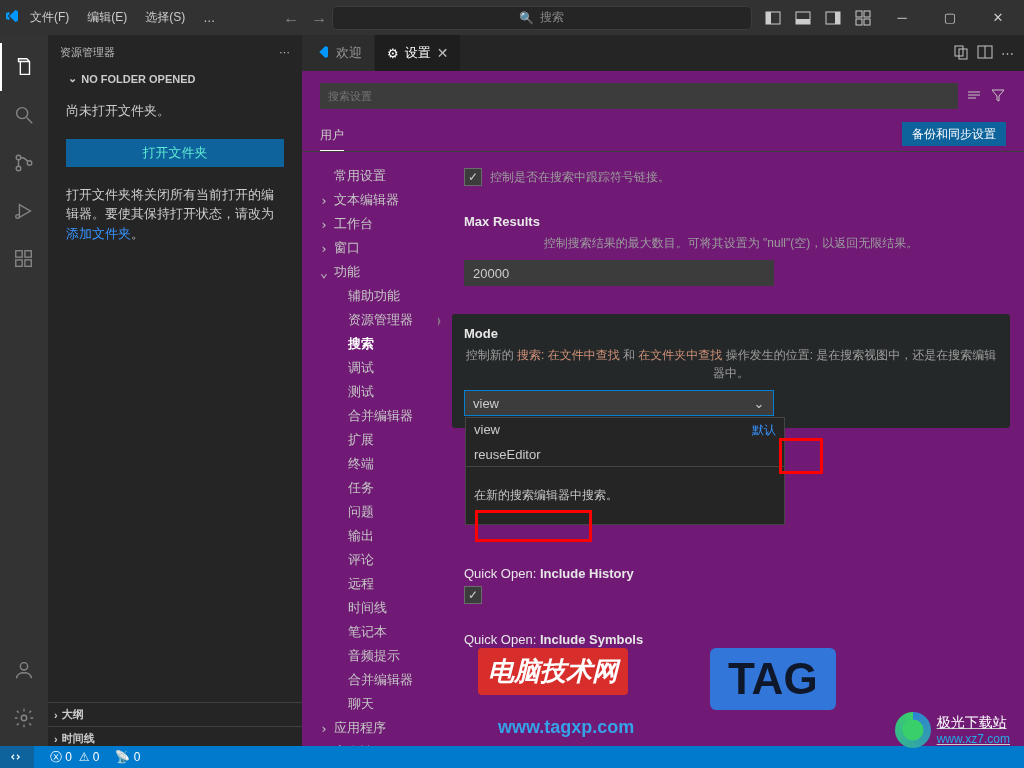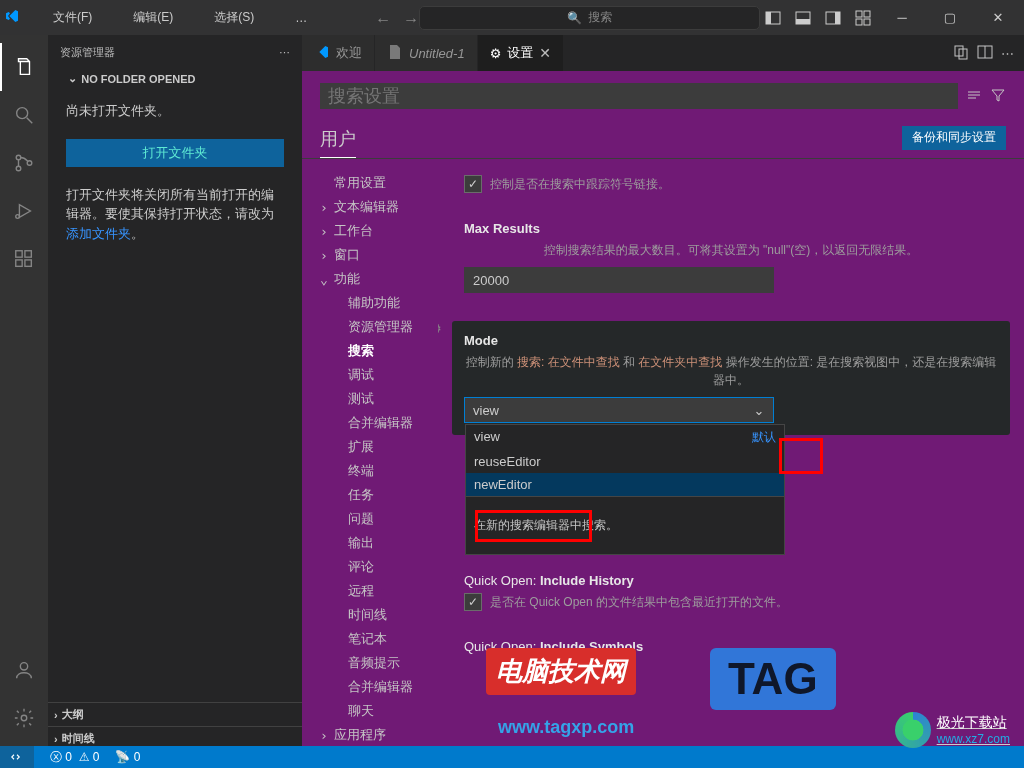--- a/index.html
+++ b/index.html
@@ -1,21 +1,21 @@
 <!DOCTYPE html>
 <html><head>
 <meta charset="utf-8">
 <style>
 * { margin: 0; padding: 0; box-sizing: border-box; }
 body { font-family: "Microsoft YaHei", "Segoe UI", sans-serif; background: #1e1e1e; color: #cccccc; font-size: 13px; overflow: hidden; width: 1024px; height: 768px; }
 
 
 .titlebar { height: 35px; background: #323233; display: flex; align-items: center; padding: 0 4px; }
 .titlebar-left { display: flex; align-items: center; gap: 2px; }
-.menu-item { padding: 4px 8px; color: #cccccc; font-size: 12px; cursor: pointer; margin-left: 23px; }
+.menu-item { padding: 4px 8px; color: #cccccc; font-size: 12px; cursor: pointer; }
 .titlebar-nav { display: flex; gap: 12px; margin-left: 60px; }
 .nav-arrow { color: #858585; cursor: pointer; font-size: 16px; }
 .titlebar-search { flex: 1; max-width: 420px; height: 24px; background: #252526; border: 1px solid #3c3c3c; border-radius: 5px; margin: 0 auto; display: flex; align-items: center; justify-content: center; color: #858585; font-size: 12px; gap: 6px;}
 .titlebar-right { display: flex; align-items: center; gap: 4px; margin-left: auto;}
 .layout-icon { width: 26px; height: 26px; display: flex; align-items: center; justify-content: center; color: #cccccc; cursor: pointer; }
 .win-control { width: 44px; height: 35px; display: flex; align-items: center; justify-content: center; color: #cccccc; cursor: pointer; }
 
 
 .main-layout { display: flex; height: 715px; }
 .activity-bar { width: 48px; background: #333333; display: flex; flex-direction: column; align-items: center; padding-top: 8px; }
@@ -38,24 +38,24 @@
 .editor-area { flex: 1; background: #701a75; display: flex; flex-direction: column; }
 .tabs-row { height: 36px; background: #252526; display: flex; align-items: stretch; }
 .tab { padding: 0 12px; display: flex; align-items: center; gap: 6px; color: #969696; font-size: 13px; cursor: pointer; background: #2d2d2d; border-right: 1px solid #252526;}
 .tab.active { background: #1e1e1e; color: #ffffff; }
 .tab-close { opacity: 0.7; cursor: pointer; font-size: 14px;}
 .tabs-actions { margin-left: auto; display: flex; align-items: center; gap: 8px; padding: 0 10px; color: #c5c5c5; }
 
 
 .settings-body { flex: 1; display: flex; flex-direction: column; overflow: hidden; }
 .settings-search-row { padding: 12px 18px 6px 18px; display: flex; }
-.settings-search { flex: 1; height: 26px; background: #3c3c3c; border: none; color: #cccccc; padding: 0 8px; font-size: 18px; }
+.settings-search { flex: 1; height: 26px; background: #3c3c3c; border: none; color: #cccccc; padding: 0 8px; font-size: 11px; }
 .settings-search-icons { display:flex; gap:8px; align-items:center; padding-left:8px; color:#c5c5c5;}
 .settings-tabs-row { display: flex; align-items: center; padding: 6px 18px 0 18px; border-bottom: 1px solid #3c3c3c; }
-.settings-tab { padding: 6px 0; margin-right: 20px; color: #cccccc; font-size: 18px; border-bottom: 1px solid #ffffff; cursor: pointer;}
+.settings-tab { padding: 6px 0; margin-right: 20px; color: #cccccc; font-size: 12px; border-bottom: 1px solid #ffffff; cursor: pointer;}
 .backup-btn { margin-left: auto; margin-bottom: 4px; height: 24px; padding: 0 10px; background: #0e639c; color: #fff; border: none; cursor: pointer; font-size: 12px; }
 
 .settings-columns { flex:1; display: flex; overflow: hidden;}
 .settings-toc { width: 136px; padding: 12px 0 12px 18px; overflow-y: auto; }
 .toc-item { padding: 3px 0; color: #c5c5c5; font-size: 13px; cursor: pointer; display:flex; align-items:center; gap:2px;}
 .toc-sub2 { padding-left: 28px; }
 .toc-expand { font-family: monospace; color: #c5c5c5; width:12px; display:inline-block;}
 .toc-item.active { color: #ffffff; font-weight:bold;}
 
 .settings-details { flex: 1; padding: 16px 26px 16px 26px; overflow-y: auto; }
@@ -73,21 +73,21 @@
 .dropdown-item.hover { background:#04395e; }
 .dropdown-default { color:#3794ff; font-size:12px;}
 .dropdown-desc { padding:20px 8px; font-size:12px; color:#c5c5c5; border-top:1px solid #454545;}
 .gear-indicator { position:absolute; left:-22px; top:0; color:#888; }
 .setting-block.highlight { background: #252829; padding: 12px; margin-left:-12px; margin-right:-12px; border-radius:3px;}
 
 
 .red-box { position: fixed; border: 3px solid #ff0000; pointer-events: none; z-index: 100; }
 
 
-.watermark1 { position: fixed; left: 478px; top: 648px; background:#d82e2b; color:#fff; font-size:26px; font-weight:bold; padding:6px 10px; border-radius:4px; z-index:50; font-style: italic; margin-left: 8px;}
+.watermark1 { position: fixed; left: 478px; top: 648px; background:#d82e2b; color:#fff; font-size:26px; font-weight:bold; padding:6px 10px; border-radius:4px; z-index:50; font-style: italic;}
 .watermark1-url { position: fixed; left: 498px; top: 717px; color:#35a3e8; font-size:18px; font-weight:bold; z-index:51;}
 .watermark2 { position: fixed; left: 710px; top: 648px; background:#3176d8; color:#0f172a; font-size: 44px; font-weight:bold; padding:6px 18px; border-radius:6px; z-index:50; font-family: Arial;}
 .watermark3 { position: fixed; right: 14px; bottom: 20px; display:flex; align-items:center; gap:6px; z-index:50;text-decoration:underline; }
 .wm3-logo { width:36px; height:36px; border-radius:50%; background: radial-gradient(circle,#39d06b 40%, transparent 42%), conic-gradient(#2d83d4, #39d06b); }
 .wm3-text { color:#fff; font-size:14px;}
 .wm3-url { color:#22ade4; font-size:12px;}
 
 
 .statusbar { position:fixed; bottom:0; left:0; right:0; height:22px; background:#007acc; display:flex; align-items:center; padding:0 8px; gap:16px; color:#fff; font-size:12px;}
 .statusbar-remote { background:#0e639c; width:34px; height:22px; margin:-0 0 0 -8px; display:flex; align-items:center; justify-content:center;}
@@ -227,26 +227,20 @@
       </div>
   </div>
 
   <div class="editor-area">
     <div class="tabs-row">
       <div class="tab">
         <span class="ico16"><svg viewBox="0 0 24 24">
               <path fill="#0098ff" d="M17 3l4 2v14l-4 2-9-9 9-9z"></path>
             </svg></span>
         <span>欢迎</span>
-      </div>
-      <div class="tab">
-        <span class="ico16"><svg viewBox="0 0 16 16">
-              <path fill="#c5c5c5" d="M3 1h7l3 3v11H3z" opacity=".5"></path>
-            </svg></span>
-        <span style="font-style:italic">Untitled-1</span>
       </div>
       <div class="tab active">
         <span>⚙</span>
         <span>设置</span>
         <span class="tab-close">✕</span>
       </div>
       <div class="tabs-actions">
         <span class="ico16"><svg viewBox="0 0 16 16">
               <rect x="2" y="2" width="8" height="10" fill="none" stroke="currentColor"></rect>
               <rect x="6" y="5" width="8" height="10" fill="none" stroke="currentColor"></rect>
@@ -353,35 +347,31 @@
               <span>view</span>
               <span class="select-chevron">⌄</span>
               <div class="dropdown">
                 <div class="dropdown-item">
                     <span>view</span>
                     <span class="dropdown-default">默认</span>
                   </div>
                 <div class="dropdown-item">
                     <span>reuseEditor</span>
                   </div>
-                <div class="dropdown-item hover">
-                    <span>newEditor</span>
-                  </div>
                 <div class="dropdown-desc">在新的搜索编辑器中搜索。</div>
               </div>
             </div>
           </div>
 
           <div style="height:110px"></div>
 
           <div class="setting-block">
             <div class="setting-title"><span style="font-weight:normal">Quick Open: </span><b>Include History</b></div>
             <div class="check-row">
               <div class="checkbox">✓</div>
-              <div class="setting-desc" style="margin:0">是否在 Quick Open 的文件结果中包含最近打开的文件。</div>
             </div>
           </div>
 
           <div class="setting-block">
             <div class="setting-title"><span style="font-weight:normal">Quick Open: </span><b>Include Symbols</b></div>
           </div>
         </div>
       </div>
     </div>
   </div>

